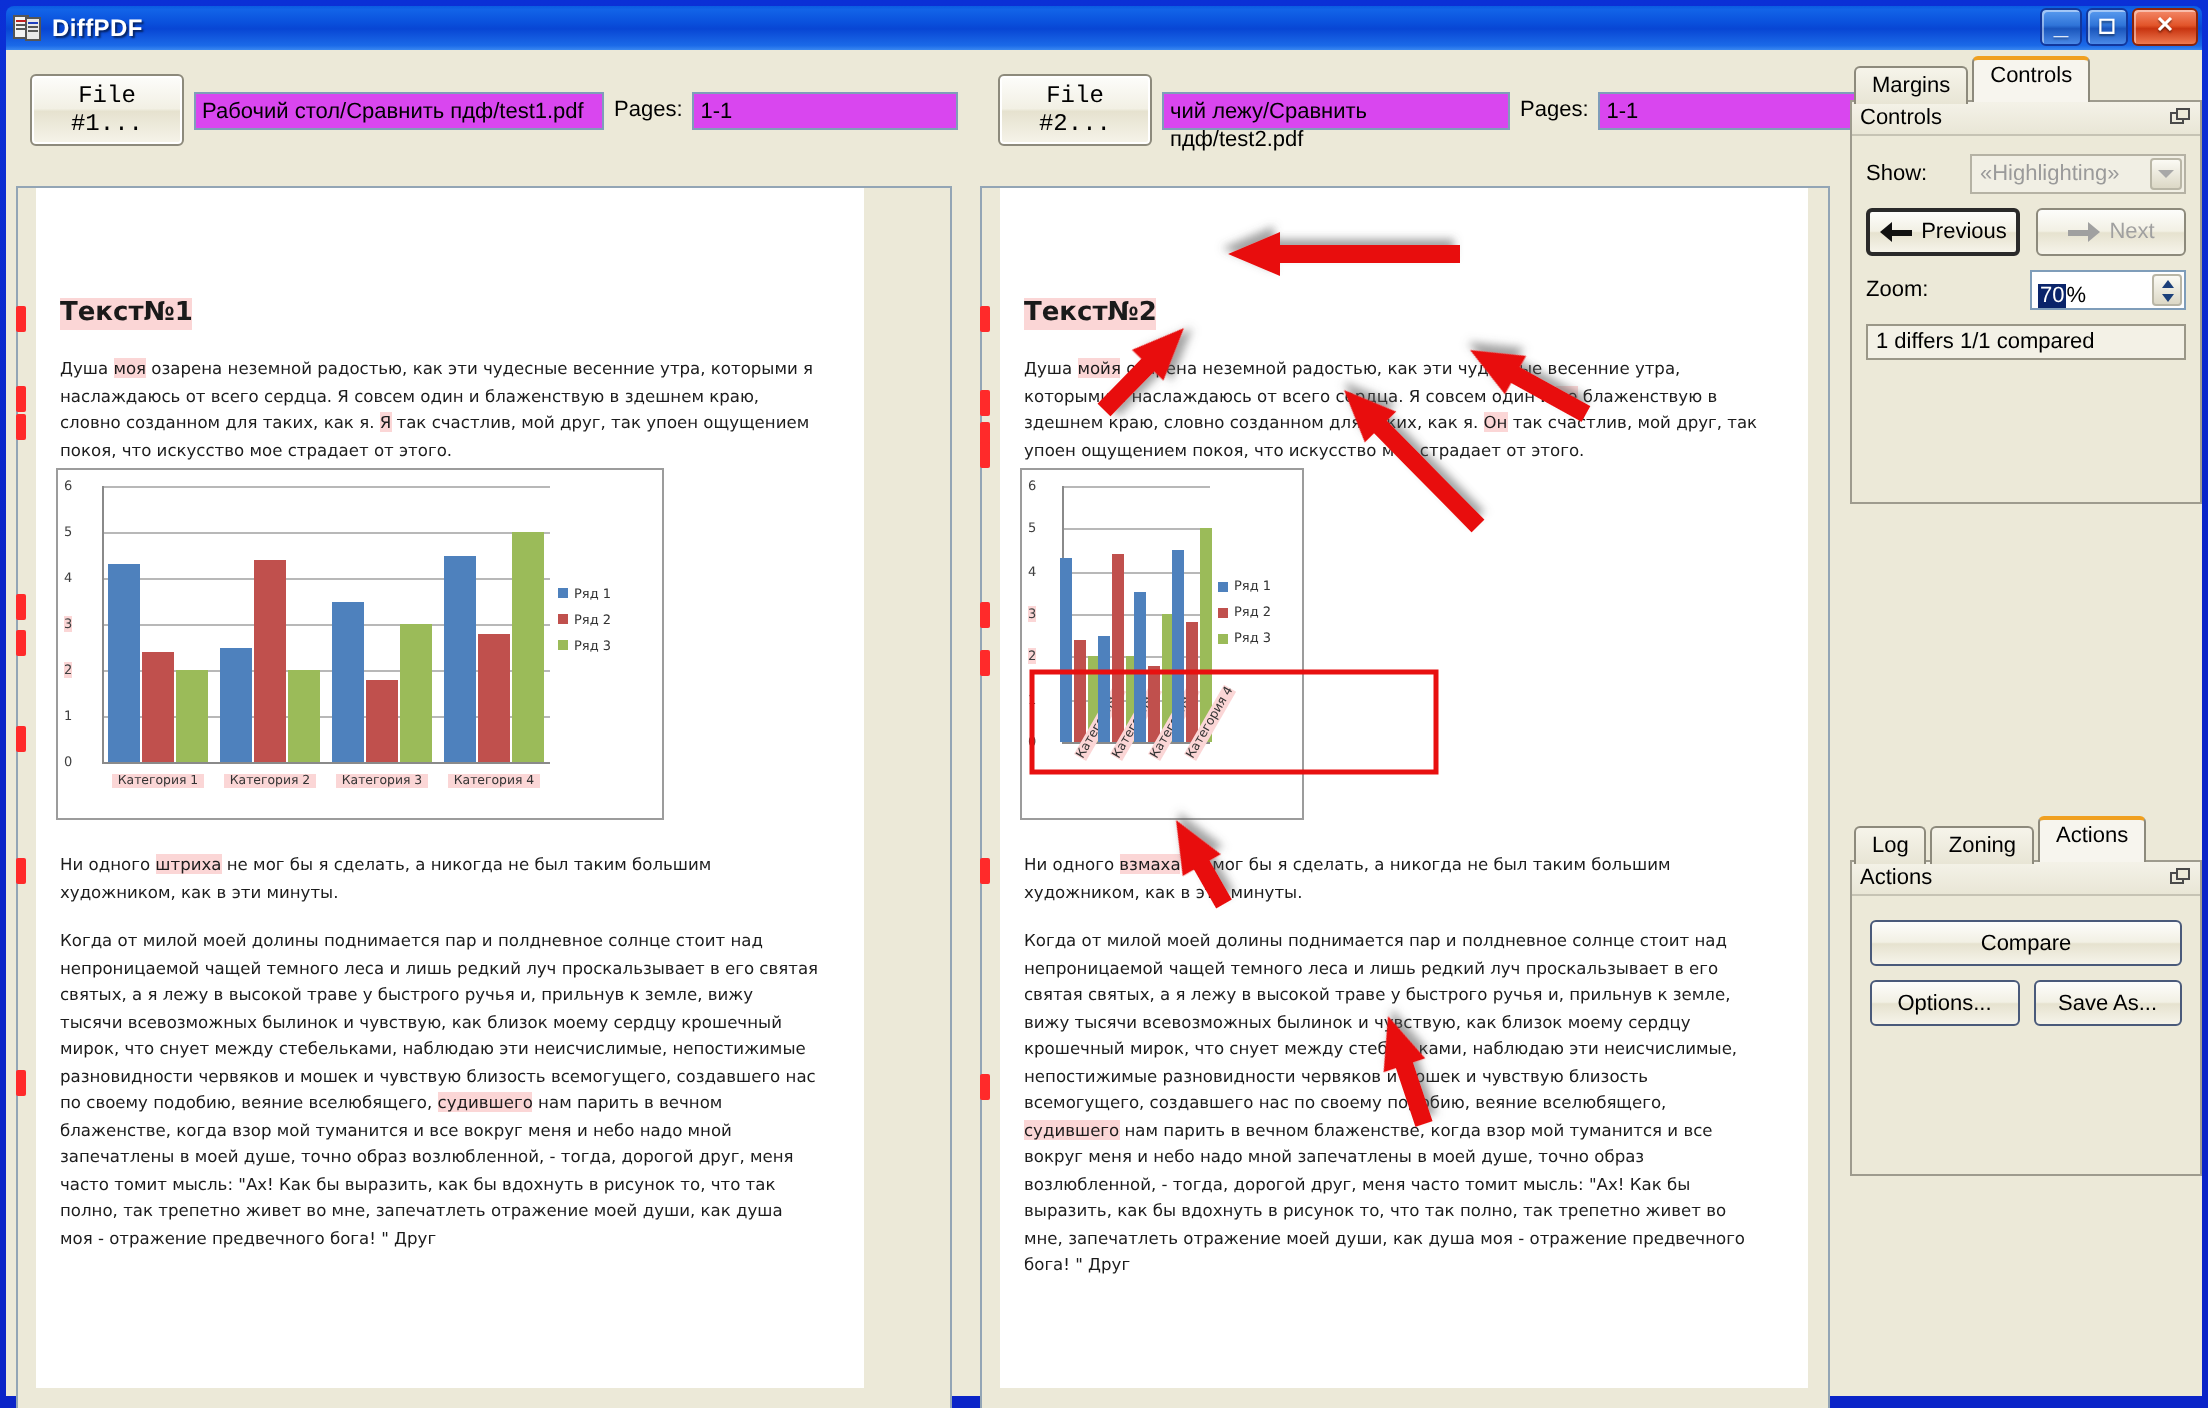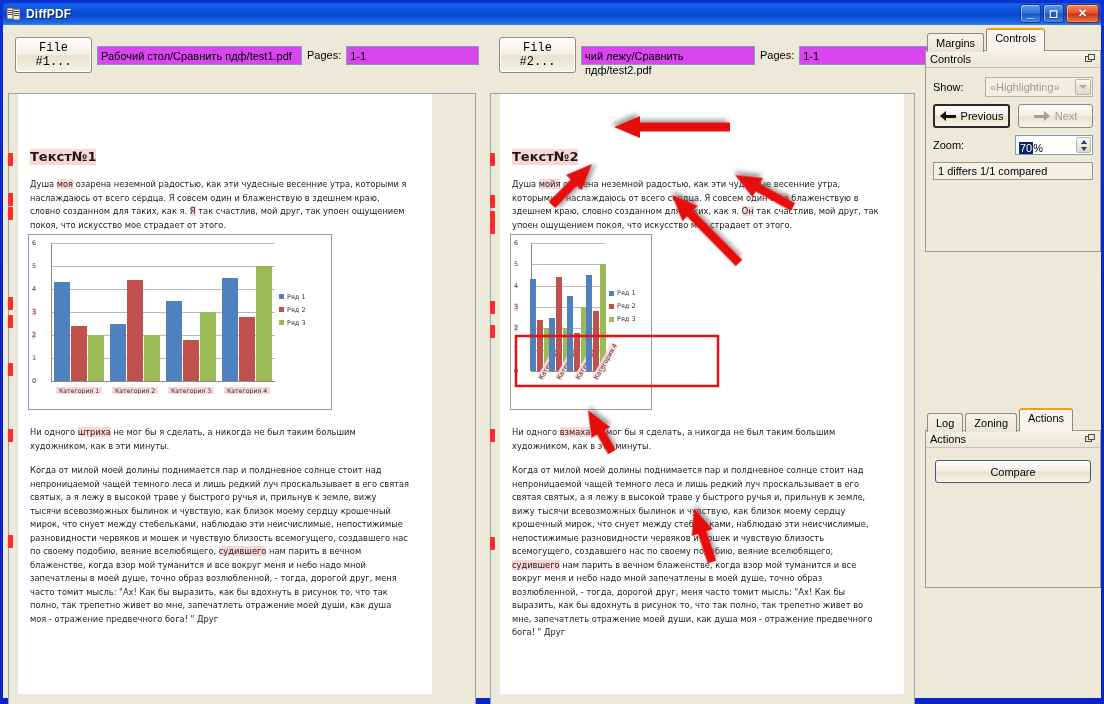--- a/index.html
+++ b/index.html
@@ -477,20 +477,24 @@
           <span>Actions</span>
           <span class="float-icon">
               <i></i>
               <i></i>
             </span>
         </div>
         <div style="padding:12px 9px 0 9px;">
           <div class="act-row">
             <div class="act-btn">Compare</div>
           </div>
+          <div class="act-row">
+            <div class="act-btn">Options...</div>
+            <div class="act-btn">Save As...</div>
+          </div>
         </div>
       </div>
 
     </div>
   </div>
 </div>
 
 <svg id="annot" width="1104" height="704" viewBox="0 0 1104 704">
     <defs>
       <filter id="sh" x="-50%" y="-50%" width="220%" height="220%">

